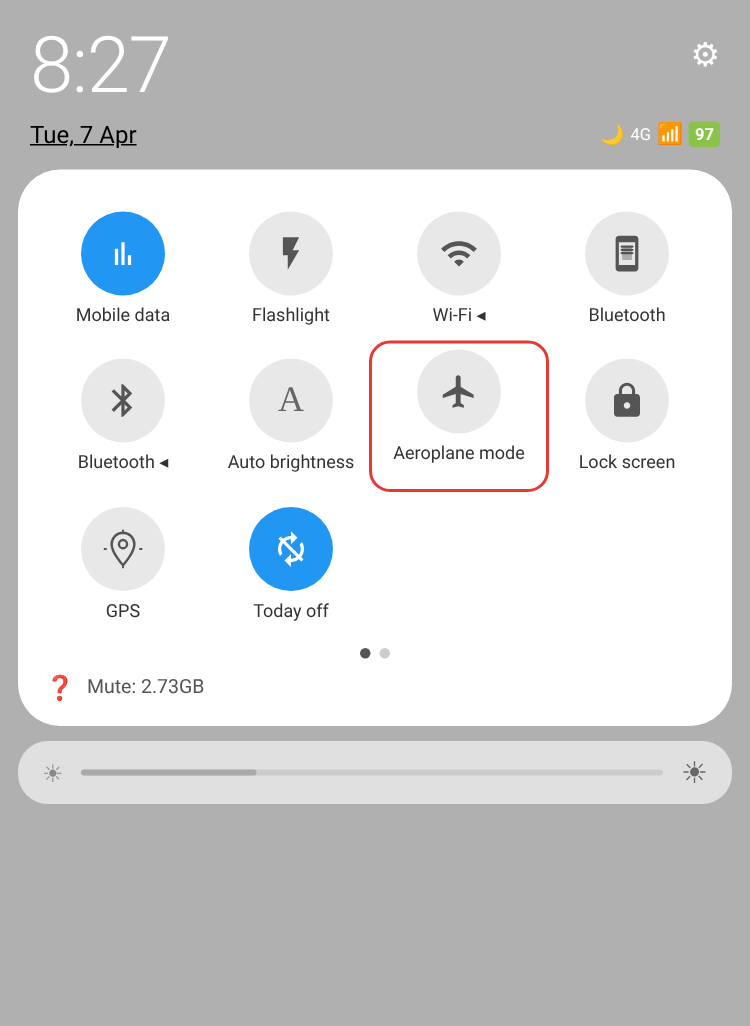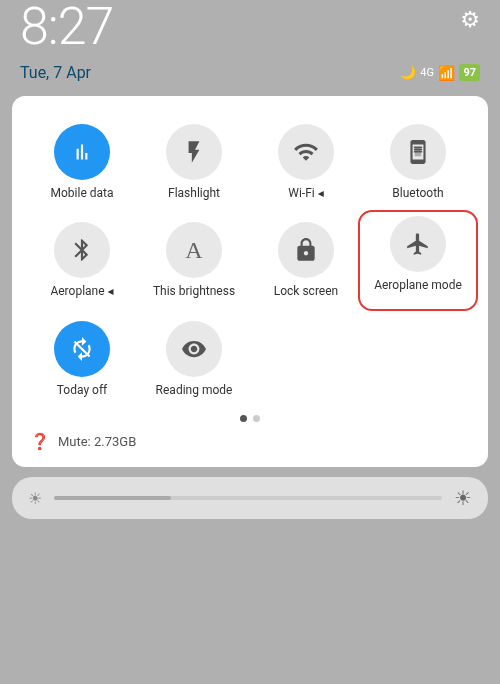--- a/index.html
+++ b/index.html
@@ -7,21 +7,21 @@
       width: 500px;
       height: 684px;
       background: #b0b0b0;
       font-family: 'Roboto', Arial, sans-serif;
       position: relative;
       overflow: hidden;
     }
 
     
     .status-bar {
-      padding: 1px 20px 8px 20px;
+      padding: 18px 20px 8px 20px;
       display: flex;
       justify-content: space-between;
       align-items: flex-start;
     }
     .time {
       font-size: 52px;
       font-weight: 300;
       color: #fff;
       line-height: 1;
       letter-spacing: -1px;
@@ -31,23 +31,24 @@
       font-size: 22px;
       margin-top: 6px;
     }
     .date-row {
       padding: 2px 20px 0 20px;
       display: flex;
       justify-content: space-between;
       align-items: center;
     }
     .date {
-      color: #0c4a6e;
+      color: #000000;
       font-size: 16px;
       font-weight: 400;
+      text-decoration: underline;
     }
     .status-icons {
       display: flex;
       align-items: center;
       gap: 4px;
       color: #fff;
       font-size: 13px;
     }
     .battery-box {
       background: #8bc34a;
@@ -55,21 +56,21 @@
       font-size: 11px;
       font-weight: bold;
       padding: 2px 4px;
       border-radius: 3px;
     }
 
     
     .panel {
       margin: 14px 12px 10px 12px;
       background: #fff;
-      border-radius: 13px;
+      border-radius: 28px;
       padding: 20px 14px 14px 14px;
     }
 
     
     .quick-grid {
       display: grid;
       grid-template-columns: repeat(4, 1fr);
       gap: 0;
       row-gap: 6px;
     }
@@ -250,67 +251,68 @@
       </div>
       <span class="tile-label">Bluetooth</span>
     </div>
 
     <div class="tile">
       <div class="tile-icon">
         <svg viewBox="0 0 24 24" fill="#555">
             <path d="M17.71 7.71L12 2h-1v7.59L6.41 5 5 6.41 10.59 12 5 17.59 6.41 19 11 14.41V22h1l5.71-5.71-4.3-4.29 4.3-4.29zM13 5.83l1.88 1.88L13 9.59V5.83zm1.88 10.46L13 18.17v-3.76l1.88 1.88z"></path>
           </svg>
       </div>
-      <span class="tile-label">Aeroplane ◂</span>
+      <span class="tile-label">Bluetooth ◂</span>
     </div>
 
     <div class="tile">
       <div class="tile-icon" style="font-size:24px; font-weight:300; color:#666; font-style:normal; font-family: serif;">
         A
       </div>
-      <span class="tile-label">This brightness</span>
+      <span class="tile-label">Auto brightness</span>
+    </div>
+
+    <div class="tile aeroplane-highlight">
+      <div class="tile-icon">
+        <svg viewBox="0 0 24 24" fill="#555">
+            <path d="M21 16v-2l-8-5V3.5c0-.83-.67-1.5-1.5-1.5S10 2.67 10 3.5V9l-8 5v2l8-2.5V19l-2 1.5V22l3.5-1 3.5 1v-1.5L13 19v-5.5l8 2.5z"></path>
+          </svg>
+      </div>
+      <span class="tile-label">Aeroplane mode</span>
     </div>
 
     <div class="tile">
       <div class="tile-icon">
         <svg viewBox="0 0 24 24" fill="#555">
             <path d="M18 8h-1V6c0-2.76-2.24-5-5-5S7 3.24 7 6v2H6c-1.1 0-2 .9-2 2v10c0 1.1.9 2 2 2h12c1.1 0 2-.9 2-2V10c0-1.1-.9-2-2-2zm-6 9c-1.1 0-2-.9-2-2s.9-2 2-2 2 .9 2 2-.9 2-2 2zm3.1-9H8.9V6c0-1.71 1.39-3.1 3.1-3.1 1.71 0 3.1 1.39 3.1 3.1v2z"></path>
           </svg>
       </div>
       <span class="tile-label">Lock screen</span>
     </div>
 
-    <div class="tile aeroplane-highlight">
-      <div class="tile-icon">
-        <svg viewBox="0 0 24 24" fill="#555">
-            <path d="M21 16v-2l-8-5V3.5c0-.83-.67-1.5-1.5-1.5S10 2.67 10 3.5V9l-8 5v2l8-2.5V19l-2 1.5V22l3.5-1 3.5 1v-1.5L13 19v-5.5l8 2.5z"></path>
-          </svg>
-      </div>
-      <span class="tile-label">Aeroplane mode</span>
-    </div>
-
+    <div class="tile">
+      <div class="tile-icon">
+        <svg viewBox="0 0 24 24" fill="#555">
+            <path d="M12 2C8.13 2 5 5.13 5 9c0 5.25 7 13 7 13s7-7.75 7-13c0-3.87-3.13-7-7-7zm0 9.5c-1.38 0-2.5-1.12-2.5-2.5s1.12-2.5 2.5-2.5 2.5 1.12 2.5 2.5-1.12 2.5-2.5 2.5z" fill="none" stroke="#555" stroke-width="1.5"></path>
+            <path d="M12 2L12 0M12 24L12 22M0 12L2 12M22 12L24 12" stroke="#555" stroke-width="1.2"></path>
+          </svg>
+      </div>
+      <span class="tile-label">GPS</span>
+    </div>
 
     <div class="tile">
       <div class="tile-icon active">
         <svg viewBox="0 0 24 24" fill="white">
             <path d="M12 6v3l4-4-4-4v3c-4.42 0-8 3.58-8 8 0 1.57.46 3.03 1.24 4.26L6.7 14.8c-.45-.83-.7-1.79-.7-2.8 0-3.31 2.69-6 6-6zm6.76 1.74L17.3 9.2c.44.84.7 1.79.7 2.8 0 3.31-2.69 6-6 6v-3l-4 4 4 4v-3c4.42 0 8-3.58 8-8 0-1.57-.46-3.03-1.24-4.26z"></path>
             <line x1="5" y1="5" x2="19" y2="19" stroke="white" stroke-width="2"></line>
           </svg>
       </div>
       <span class="tile-label">Today off</span>
     </div>
 
-    <div class="tile">
-      <div class="tile-icon">
-        <svg viewBox="0 0 24 24" fill="#555">
-            <path d="M12 4.5C7 4.5 2.73 7.61 1 12c1.73 4.39 6 7.5 11 7.5s9.27-3.11 11-7.5c-1.73-4.39-6-7.5-11-7.5zM12 17c-2.76 0-5-2.24-5-5s2.24-5 5-5 5 2.24 5 5-2.24 5-5 5zm0-8c-1.66 0-3 1.34-3 3s1.34 3 3 3 3-1.34 3-3-1.34-3-3-3z"></path>
-          </svg>
-      </div>
-      <span class="tile-label">Reading mode</span>
-    </div>
 
   </div>
 
   <div class="dots">
     <div class="dot active"></div>
     <div class="dot"></div>
   </div>
 
   <div class="data-row">
     <span class="data-icon">❓</span>

